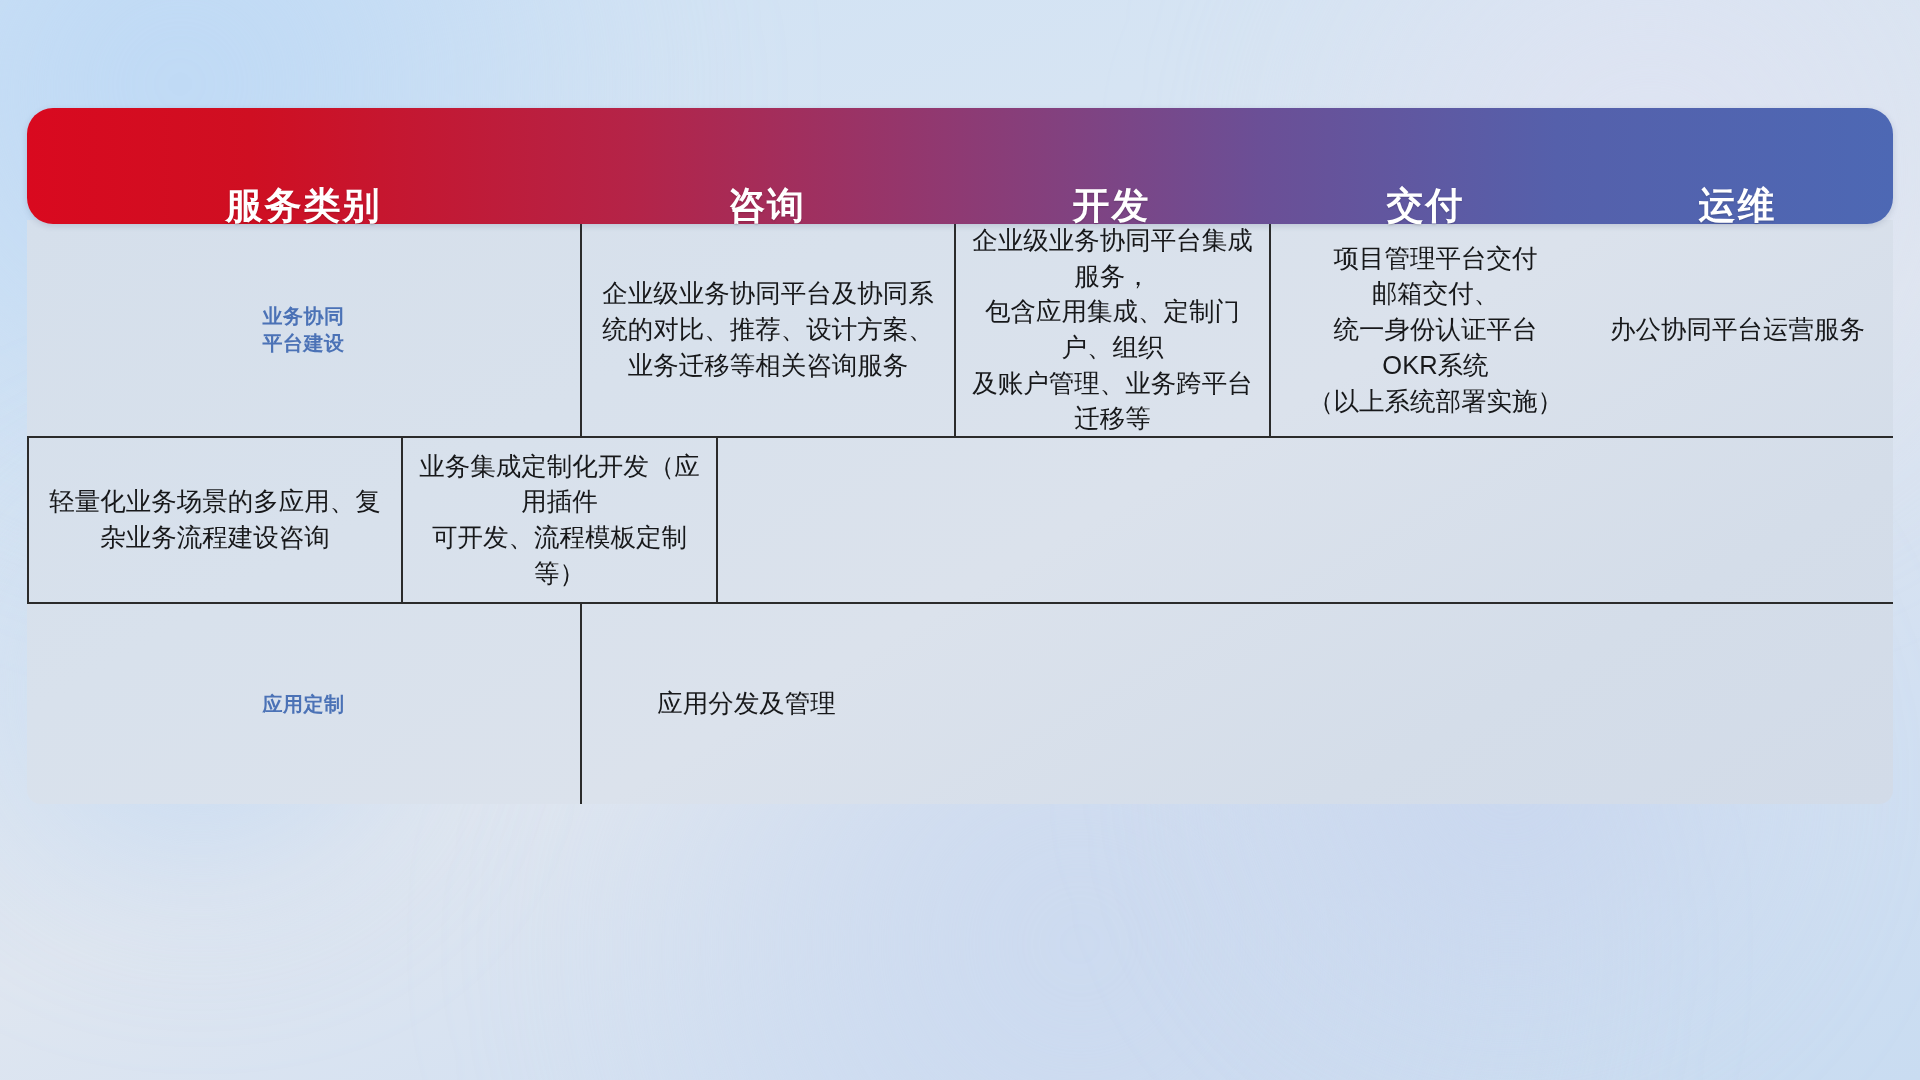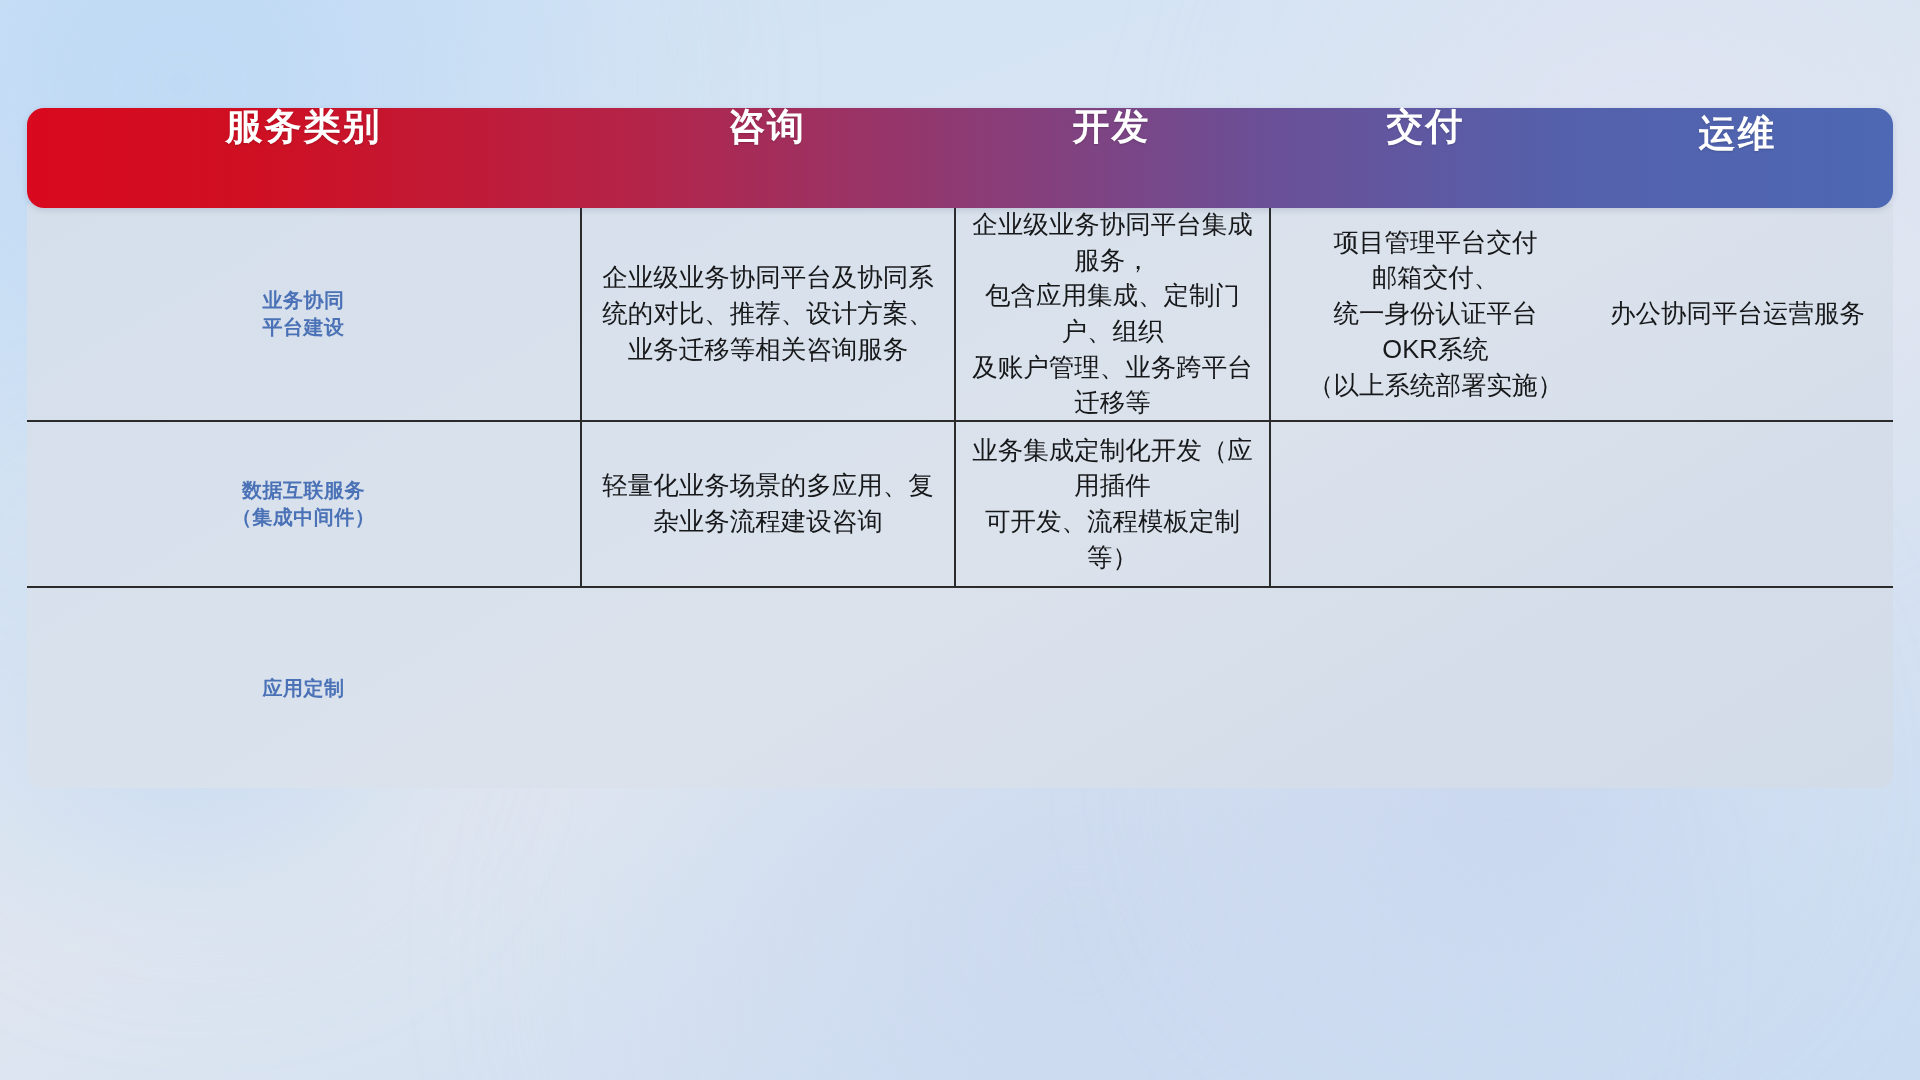--- a/index.html
+++ b/index.html
@@ -22,23 +22,23 @@
     background:radial-gradient(circle at 50% 40%, #cbd9ef 0%, rgba(203,217,239,0) 70%);}
   .blob-d{right:60px;bottom:40px;width:700px;height:520px;
     background:radial-gradient(circle at 50% 50%, #c7d5ee 0%, rgba(199,213,238,0) 70%);}
   .blob-e{left:-60px;bottom:180px;width:520px;height:420px;
     background:radial-gradient(circle at 50% 50%, #bdd6f3 0%, rgba(189,214,243,0) 70%);}
 
   
   #table-wrap{position:absolute;left:27px;top:108px;width:1866px;z-index:2;}
 
   .thead{
-    height:100px;border-radius:17px;
+    height:116px;border-radius:26px;
     background:linear-gradient(90deg,#d9091f 0%,#cf0f22 12%,#b52347 32%,#8e3a73 50%,#6b4f96 66%,#5560ab 82%,#4d68b4 100%);
-    display:flex;align-items:flex-start;
+    display:flex;align-items:flex-end;
     box-shadow:0 2px 6px rgba(60,70,110,.18);
     position:relative;z-index:3;
   }
   .th{
     color:#fff;font-weight:bold;font-size:37px;letter-spacing:2px;
     text-align:center;line-height:1;
     text-shadow:0 1px 2px rgba(0,0,0,.18);
   }
 
   .tbody{
@@ -118,29 +118,28 @@
 及账户管理、业务跨平台迁移等</div>
       <div class="cell c3 bordl">项目管理平台交付
 邮箱交付、
 统一身份认证平台
 OKR系统
 （以上系统部署实施）</div>
       <div class="cell c4">办公协同平台运营服务</div>
     </div>
 
     <div class="trow r1">
-      <div class="cell label c0">数据互联服务
-（集成中间件）</div>
       <div class="cell c1 bordl">轻量化业务场景的多应用、复
 杂业务流程建设咨询</div>
       <div class="cell c2 bordl">业务集成定制化开发（应用插件
 可开发、流程模板定制等）</div>
       <div class="cell c3 bordl"></div>
       <div class="cell c4"></div>
     </div>
 
     <div class="trow r2">
       <div class="cell label c0">应用定制</div>
+      <div class="cell c3 bordl">应用分发及管理</div>
       <div class="cell c4"></div>
     </div>
 
   </div>
 </div>
 
 </body></html>

